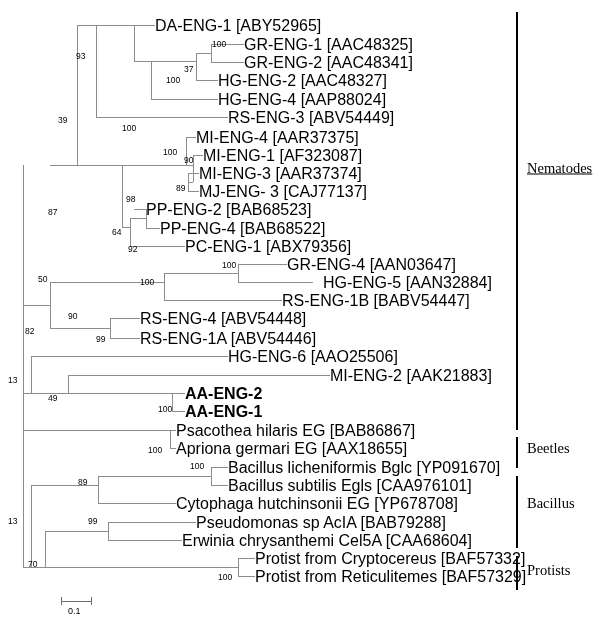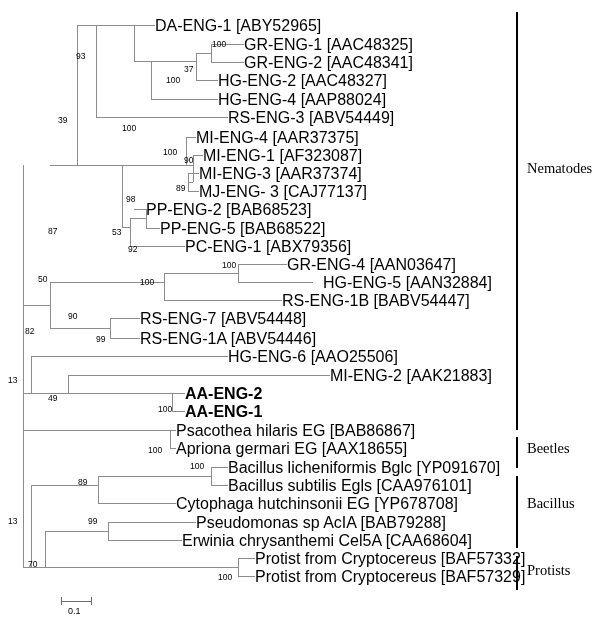--- a/index.html
+++ b/index.html
@@ -185,76 +185,76 @@
       <div class="leaf-label" style="left: 244px; top: 44px;">GR-ENG-1 [AAC48325]</div>
       <div class="leaf-label" style="left: 244px; top: 62px;">GR-ENG-2 [AAC48341]</div>
       <div class="leaf-label" style="left: 218px; top: 80px;">HG-ENG-2 [AAC48327]</div>
       <div class="leaf-label" style="left: 218px; top: 99px;">HG-ENG-4 [AAP88024]</div>
       <div class="leaf-label" style="left: 228px; top: 117px;">RS-ENG-3 [ABV54449]</div>
       <div class="leaf-label" style="left: 196px; top: 137px;">MI-ENG-4 [AAR37375]</div>
       <div class="leaf-label" style="left: 203px; top: 155px;">MI-ENG-1 [AF323087]</div>
       <div class="leaf-label" style="left: 199px; top: 173px;">MI-ENG-3 [AAR37374]</div>
       <div class="leaf-label" style="left: 199px; top: 191px;">MJ-ENG- 3 [CAJ77137]</div>
       <div class="leaf-label" style="left: 146px; top: 209px;">PP-ENG-2 [BAB68523]</div>
-      <div class="leaf-label" style="left: 160px; top: 228px;">PP-ENG-5 [BAB68522]</div>
+      <div class="leaf-label" style="left: 160px; top: 228px;">PP-ENG-4 [BAB68522]</div>
       <div class="leaf-label" style="left: 185px; top: 246px;">PC-ENG-1 [ABX79356]</div>
       <div class="leaf-label" style="left: 287px; top: 264px;">GR-ENG-4 [AAN03647]</div>
       <div class="leaf-label" style="left: 313px; top: 282px; padding-left: 10px;">HG-ENG-5 [AAN32884]</div>
       <div class="leaf-label" style="left: 282px; top: 300px;">RS-ENG-1B [BABV54447]</div>
-      <div class="leaf-label" style="left: 140px; top: 318px;">RS-ENG-7 [ABV54448]</div>
+      <div class="leaf-label" style="left: 140px; top: 318px;">RS-ENG-4 [ABV54448]</div>
       <div class="leaf-label" style="left: 140px; top: 338px;">RS-ENG-1A [ABV54446]</div>
       <div class="leaf-label" style="left: 228px; top: 356px;">HG-ENG-6 [AAO25506]</div>
       <div class="leaf-label" style="left: 330px; top: 375px;">MI-ENG-2 [AAK21883]</div>
       <div class="leaf-label bold" style="left: 185px; top: 393px;">AA-ENG-2</div>
       <div class="leaf-label bold" style="left: 185px; top: 411px;">AA-ENG-1</div>
       <div class="leaf-label" style="left: 176px; top: 430px;">Psacothea hilaris EG [BAB86867]</div>
       <div class="leaf-label" style="left: 176px; top: 448px;">Apriona germari EG [AAX18655]</div>
       <div class="leaf-label" style="left: 228px; top: 467px;">Bacillus licheniformis Bglc [YP091670]</div>
       <div class="leaf-label" style="left: 228px; top: 485px;">Bacillus subtilis Egls [CAA976101]</div>
       <div class="leaf-label" style="left: 176px; top: 503px;">Cytophaga hutchinsonii EG [YP678708]</div>
       <div class="leaf-label" style="left: 196px; top: 522px;">Pseudomonas sp AcIA [BAB79288]</div>
       <div class="leaf-label" style="left: 182px; top: 540px;">Erwinia chrysanthemi Cel5A [CAA68604]</div>
       <div class="leaf-label" style="left: 255px; top: 558px;">Protist from Cryptocereus [BAF57332]</div>
-      <div class="leaf-label" style="left: 255px; top: 576px;">Protist from Cryptocereus [BAF57329]</div>
+      <div class="leaf-label" style="left: 255px; top: 576px;">Protist from Reticulitemes [BAF57329]</div>
     </div>
 
   <div id="boot-layer">
       <div class="boot" style="left: 76px; top: 56px;">93</div>
       <div class="boot" style="left: 212px; top: 44px;">100</div>
       <div class="boot" style="left: 184px; top: 69px;">37</div>
       <div class="boot" style="left: 166px; top: 80px;">100</div>
       <div class="boot" style="left: 122px; top: 128px;">100</div>
       <div class="boot" style="left: 58px; top: 120px;">39</div>
       <div class="boot" style="left: 163px; top: 152px;">100</div>
       <div class="boot" style="left: 184px; top: 160px;">90</div>
       <div class="boot" style="left: 176px; top: 188px;">89</div>
       <div class="boot" style="left: 90px; top: 199px; margin-left: 36px;">98</div>
-      <div class="boot" style="left: 112px; top: 232px;">53</div>
+      <div class="boot" style="left: 112px; top: 232px;">64</div>
       <div class="boot" style="left: 128px; top: 249px;">92</div>
-      <div class="boot" style="left: 48px; top: 212px; margin-top: 19px;">87</div>
+      <div class="boot" style="left: 48px; top: 212px;">87</div>
       <div class="boot" style="left: 222px; top: 265px;">100</div>
       <div class="boot" style="left: 140px; top: 282px;">100</div>
       <div class="boot" style="left: 38px; top: 279px;">50</div>
       <div class="boot" style="left: 68px; top: 316px;">90</div>
       <div class="boot" style="left: 96px; top: 339px;">99</div>
       <div class="boot" style="left: 25px; top: 331px;">82</div>
       <div class="boot" style="left: 8px; top: 380px;">13</div>
       <div class="boot" style="left: 48px; top: 398px;">49</div>
       <div class="boot" style="left: 158px; top: 409px;">100</div>
       <div class="boot" style="left: 148px; top: 450px;">100</div>
       <div class="boot" style="left: 190px; top: 466px;">100</div>
       <div class="boot" style="left: 78px; top: 482px;">89</div>
       <div class="boot" style="left: 88px; top: 521px;">99</div>
       <div class="boot" style="left: 8px; top: 521px;">13</div>
       <div class="boot" style="left: 28px; top: 564px;">70</div>
       <div class="boot" style="left: 218px; top: 577px;">100</div>
     </div>
 
   <div id="group-layer">
-      <div class="group-label" style="left: 527px; top: 168px;">Nematodes</div>
+      <div class="group-label" style="left: 527px; top: 168px; text-decoration: underline;">Nematodes</div>
       <div class="group-label" style="left: 527px; top: 448px;">Beetles</div>
       <div class="group-label" style="left: 527px; top: 503px;">Bacillus</div>
       <div class="group-label" style="left: 527px; top: 570px;">Protists</div>
     </div>
 
   <div class="scale-text" id="scale-label" style="left:68px; top:606px;">0.1</div>
 
 </div>
 
 </body></html>

